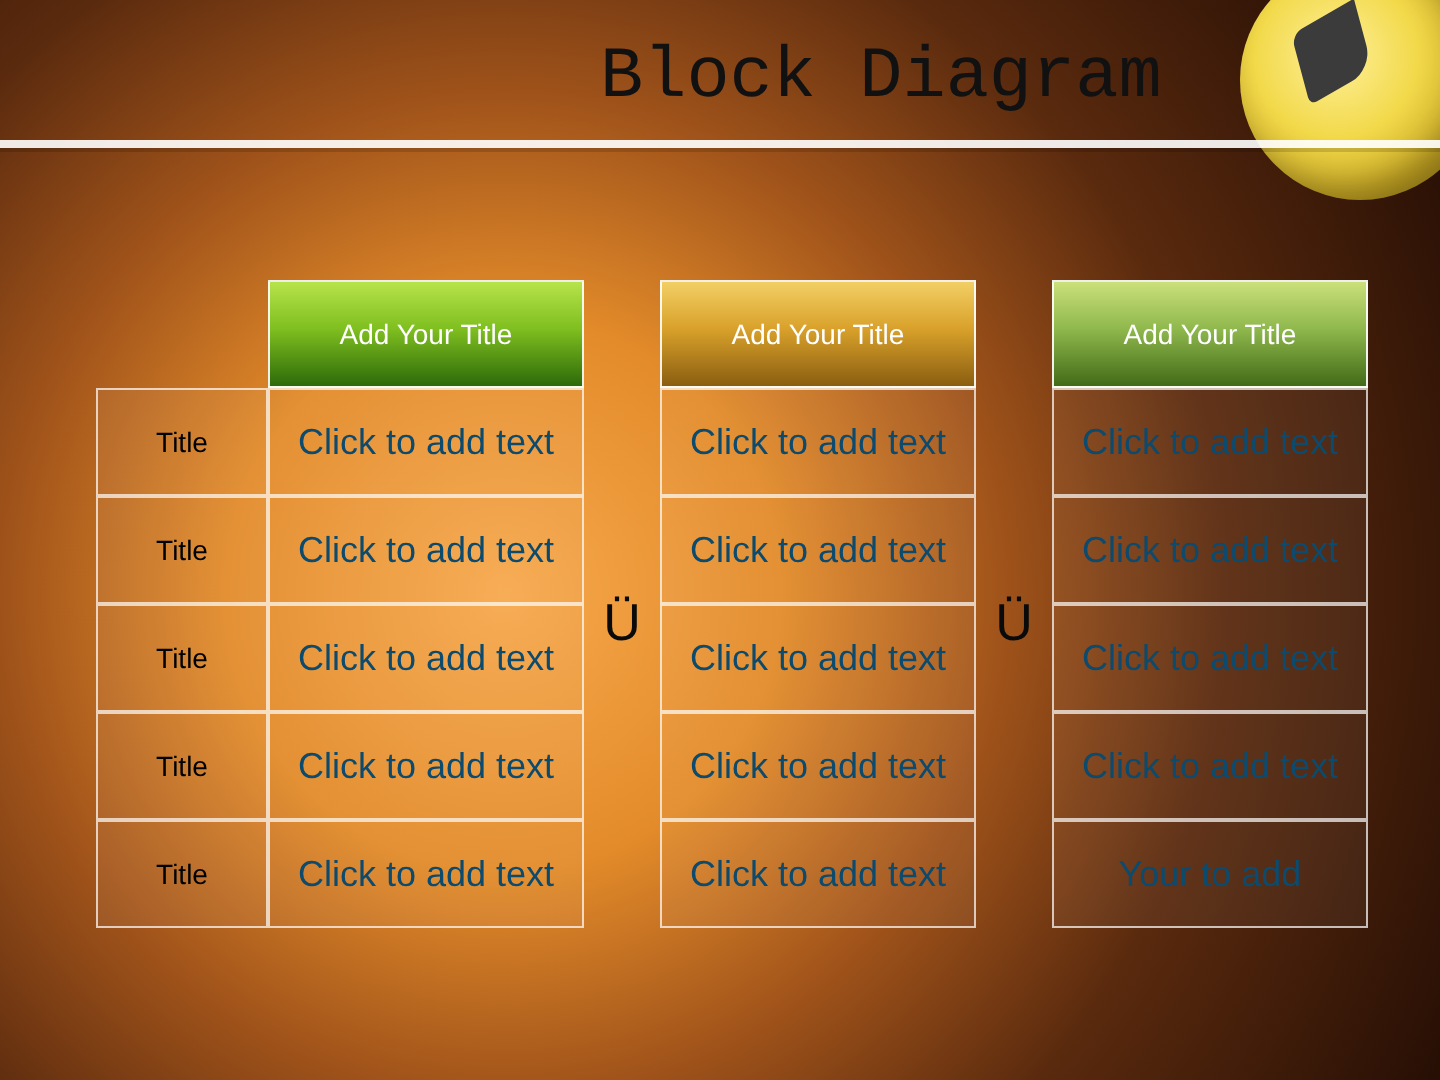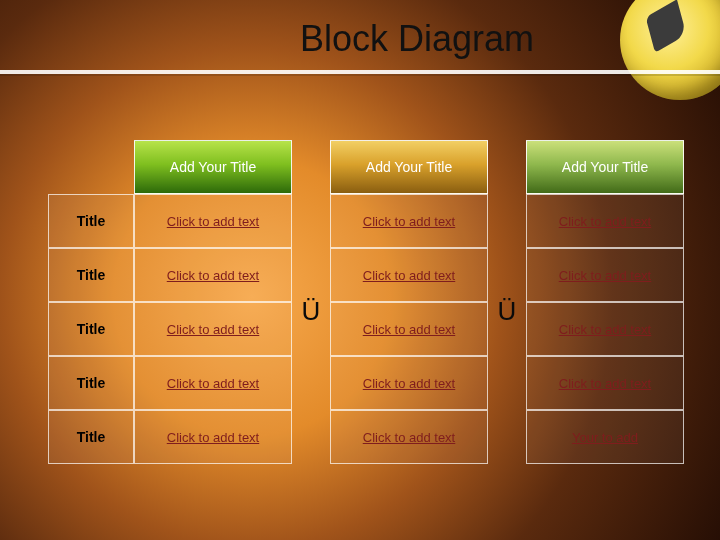--- a/index.html
+++ b/index.html
@@ -26,20 +26,21 @@
     width: 36px; height: 36px;
     background: #3b3b3b;
     transform: rotate(-25deg) skew(-10deg,-5deg);
     border-radius: 6px 0 12px 4px;
   }
   .page-title {
     position: absolute;
     top: 18px; left: 300px;
     font-size: 36px;
     color: #111;
+    font-family: Liberation Mono, monospace;
   }
   .rule {
     position: absolute;
     top: 70px; left: 0; right: 0;
     height: 4px;
     background: rgba(255,255,255,0.9);
     box-shadow: 0 2px 0 rgba(0,0,0,0.15);
   }
   .diagram {
     position: absolute;
@@ -54,45 +55,43 @@
     margin-right: 0;
   }
   .rowlabels .spacer { height: 54px; }
   .rowlabels .cell {
     width: 86px; height: 54px;
     border: 1px solid rgba(255,255,255,0.7);
     display: flex; align-items: center; justify-content: center;
     font-size: 14px;
     background: rgba(255,255,255,0.06);
     color: #000;
-    font-weight: bold;
   }
   .col {
     display: flex; flex-direction: column;
     width: 158px;
   }
   .col .header {
     height: 54px;
     border: 1px solid rgba(255,255,255,0.9);
     display: flex; align-items: center; justify-content: center;
     font-size: 14px;
     color: #fff;
     font-weight: 500;
   }
   .col.c1 .header { background: linear-gradient(180deg,#b7e34a 0%, #7fbf1f 45%, #2d6a0a 100%); }
   .col.c2 .header { background: linear-gradient(180deg,#f2cf64 0%, #d9a12b 45%, #8a5e10 100%); }
   .col.c3 .header { background: linear-gradient(180deg,#cbe07a 0%, #8fb84d 45%, #426b18 100%); }
   .col .cell {
     height: 54px;
     border: 1px solid rgba(255,255,255,0.7);
     display: flex; align-items: center; justify-content: center;
-    font-size: 13px;
+    font-size: 18px;
     background: rgba(255,255,255,0.05);
-    color: #7f1d1d;
-    text-decoration: underline;
+    color: #0c4a6e;
   }
   .arrow-gap {
     width: 38px;
     display: flex; align-items: center; justify-content: center;
     position: relative;
   }
   .arrow {
     position: absolute;
     top: 156px;
     font-size: 26px;

